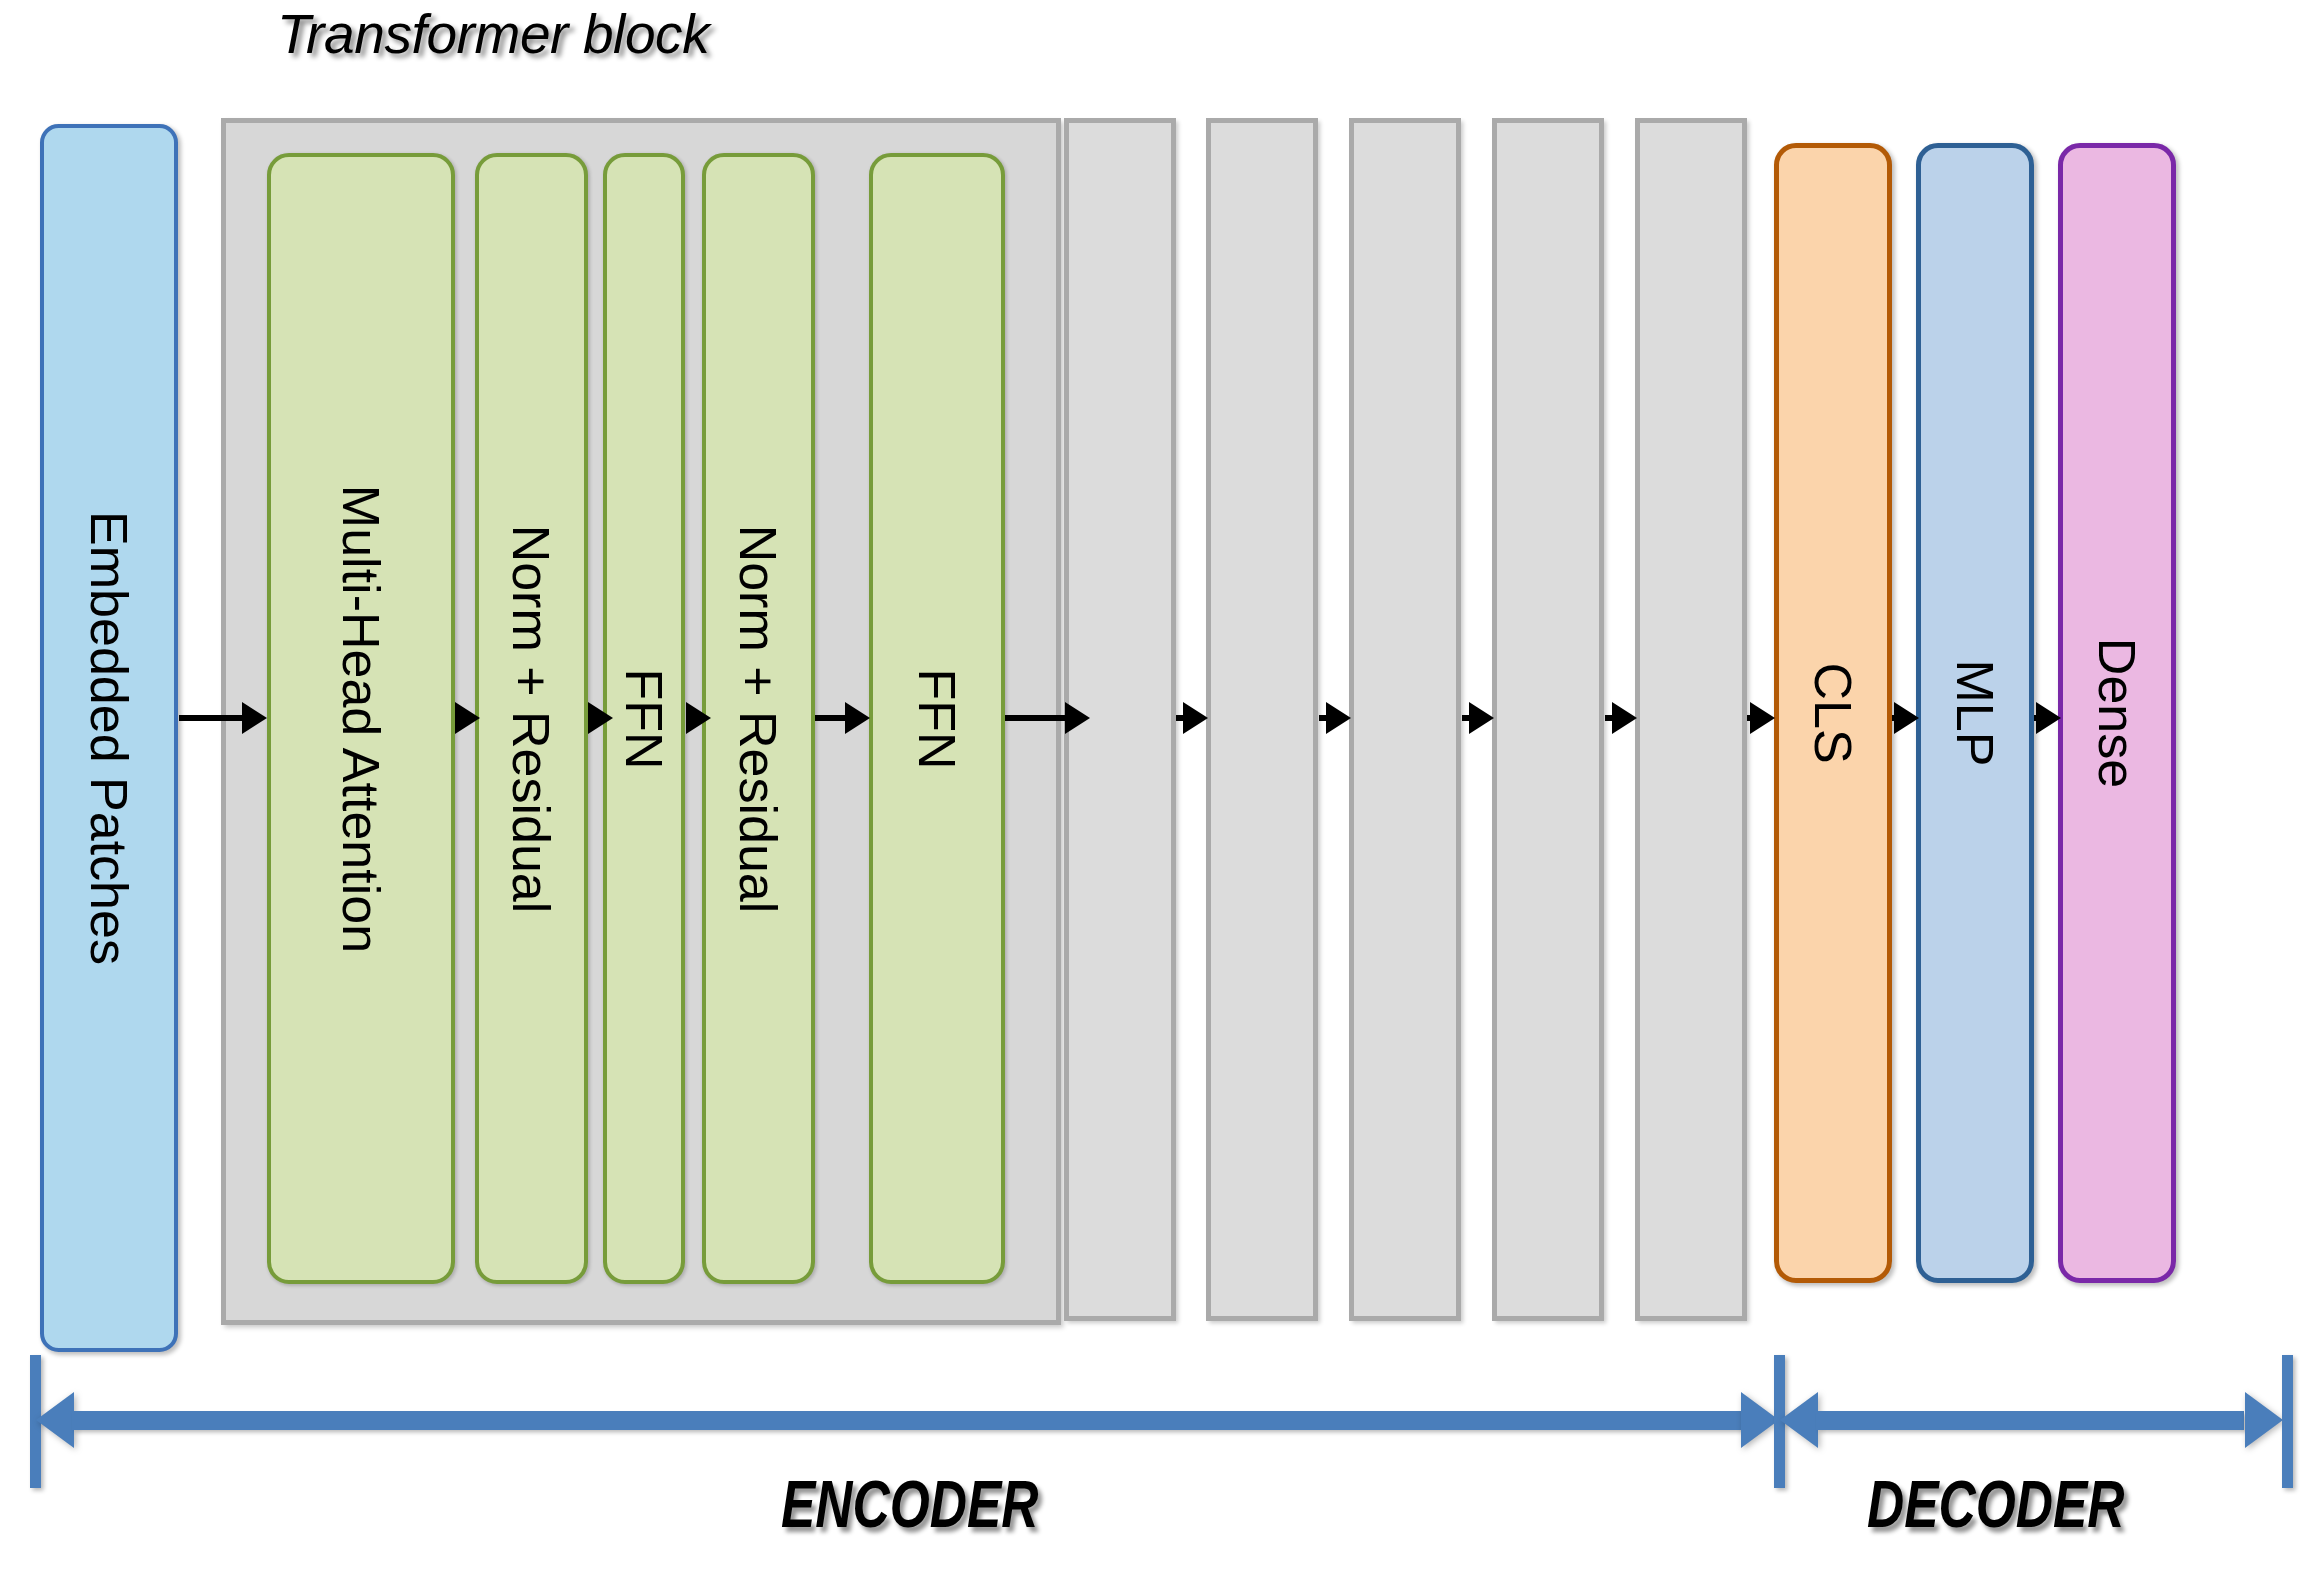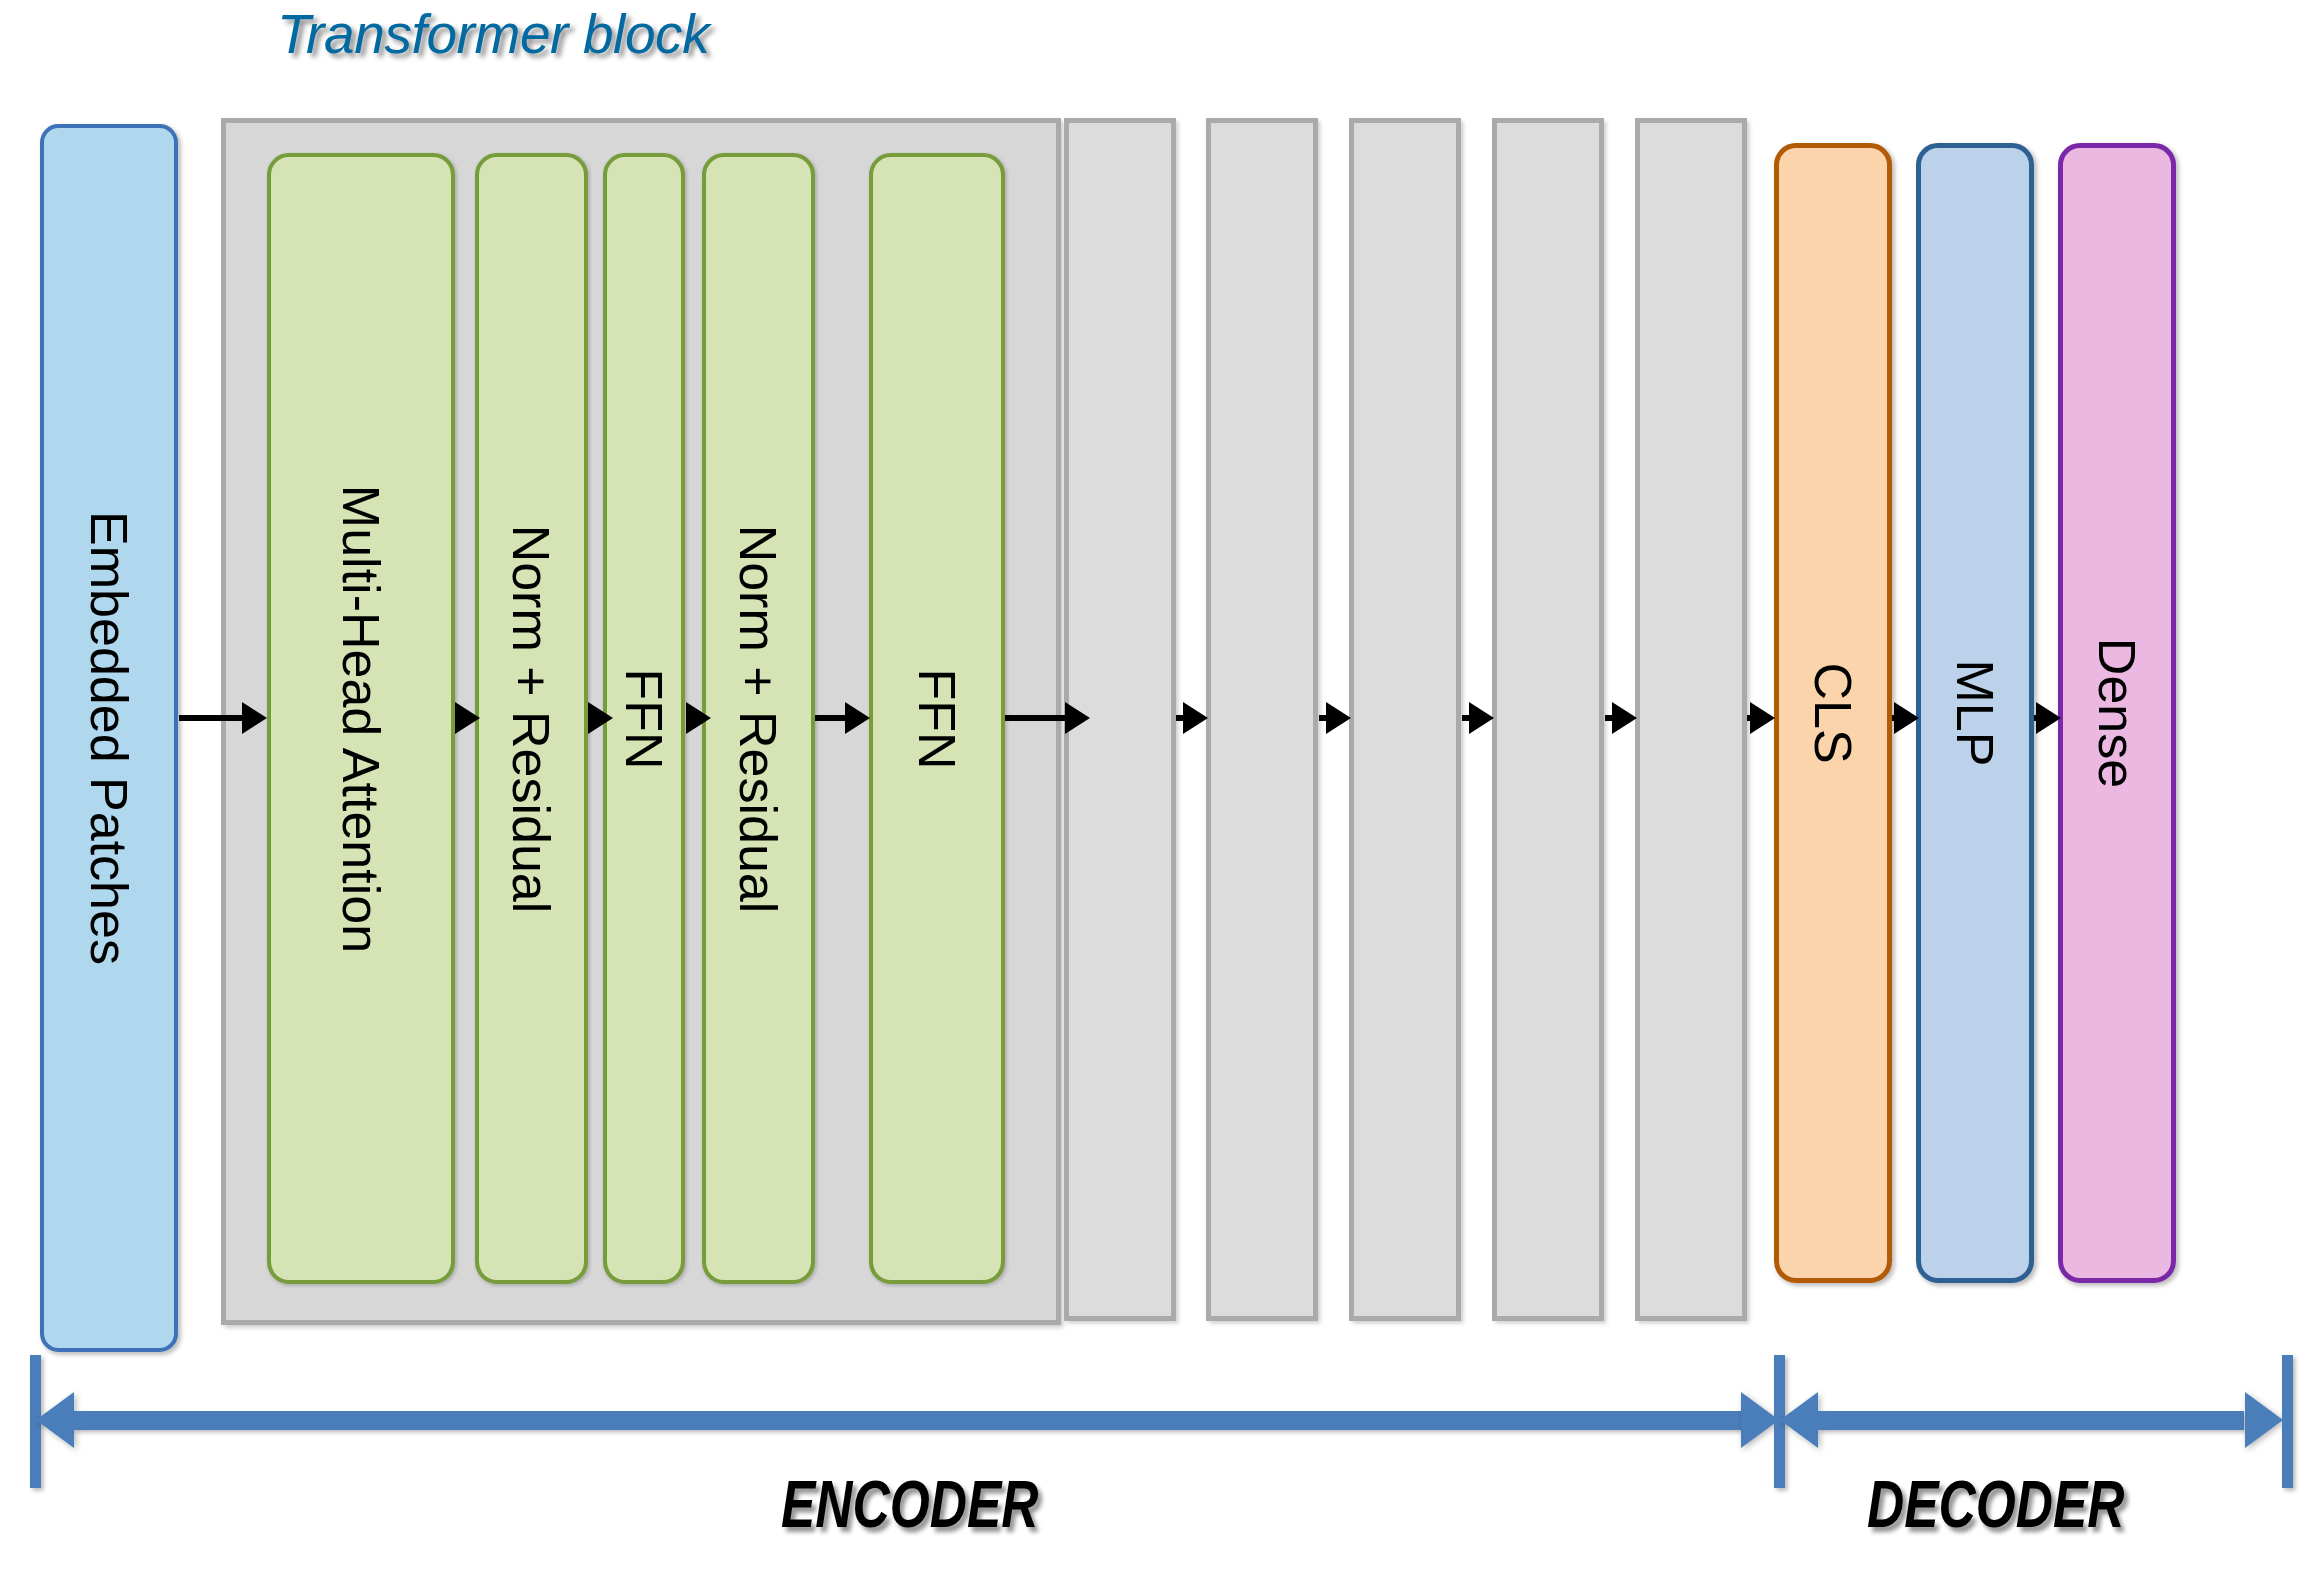--- a/index.html
+++ b/index.html
@@ -20,21 +20,21 @@
   }
 
   
   .diagram-title {
     position: absolute;
     left: 277px;
     top: 1.7px;
     font-size: 55px;
     font-style: italic;
     font-weight: 400;
-    color: #0369a1;
+    color: #000000;
     white-space: nowrap;
     letter-spacing: -0.4px;
     text-shadow: 4.2px 4.2px 5px rgba(0,0,0,0.45);
   }
 
   
   .vbox {
     position: absolute;
     box-sizing: border-box;
     display: flex;

